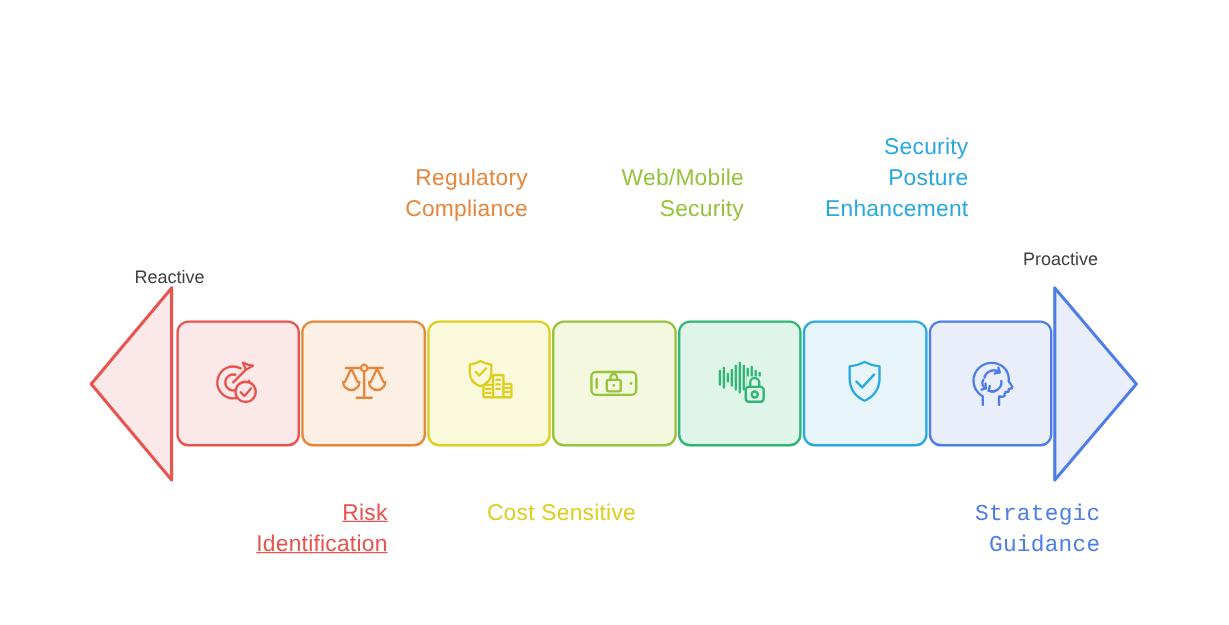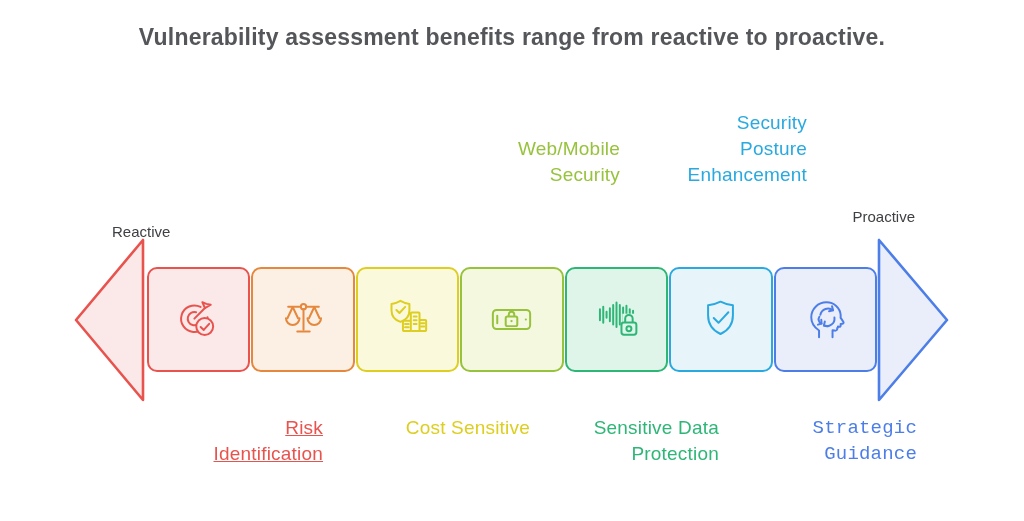--- a/index.html
+++ b/index.html
@@ -33,21 +33,20 @@
   .lab-3{left:400px;top:136px;}
   .lab-4{left:499px;top:415px;}
   .lab-5{left:587px;top:110px;}
   .lab-6{left:697px;top:415px;font-family:Liberation Mono, monospace;}
 </style>
 </head>
 <body>
 
 <div class="stage">
 
-  <div class="title">Vulnerability assessment benefits range from reactive to proactive.</div>
 
   <div class="axis-label reactive">Reactive</div>
   <div class="axis-label proactive">Proactive</div>
 
   <svg class="arrow arrow-left" width="80" height="172" viewBox="0 0 80 172" style="--c: #e8534e; --f: #fbe9e9;">
     <polygon points="73,6 73,166 6,86"></polygon>
   </svg>
   <svg class="arrow arrow-right" width="80" height="172" viewBox="0 0 80 172" style="--c: #4d7ee8; --f: #e9eefa;">
     <polygon points="5,6 5,166 73,86"></polygon>
   </svg>
@@ -128,24 +127,24 @@
         <path d="M30.1 39.3 L35 40.2 M30.1 39.3 L31.2 34.5"></path>
         <path d="M24.6 28.6 A5.6 5.6 0 0 0 27.2 36.9"></path>
         <path d="M27.2 36.9 L26.9 32.4 M27.2 36.9 L22.9 38.2"></path>
       </svg>
     </div>
 
   </div>
 
   <div class="seg-label lab-0" style="--c: #e8534e; --f: #fbe9e9;">Risk
 Identification</div>
+  <div class="seg-label lab-1" style="--c: #e5873c; --f: #fcf0e4;">Regulatory
+Compliance</div>
   <div class="seg-label lab-2" style="--c: #ddce1f; --f: #faf9dc;">Cost Sensitive</div>
   <div class="seg-label lab-3" style="--c: #97c23c; --f: #f3f8df;">Web/Mobile
 Security</div>
-  <div class="seg-label lab-4" style="--c: #2eb677; --f: #e0f5ea;">Sensitive Data
-Protection</div>
   <div class="seg-label lab-5" style="--c: #29a9e0; --f: #e7f5fb;">Security
 Posture
 Enhancement</div>
   <div class="seg-label lab-6" style="--c: #4d7ee8; --f: #e9eefa;">Strategic
 Guidance</div>
 
 </div>
 
 </body></html>

